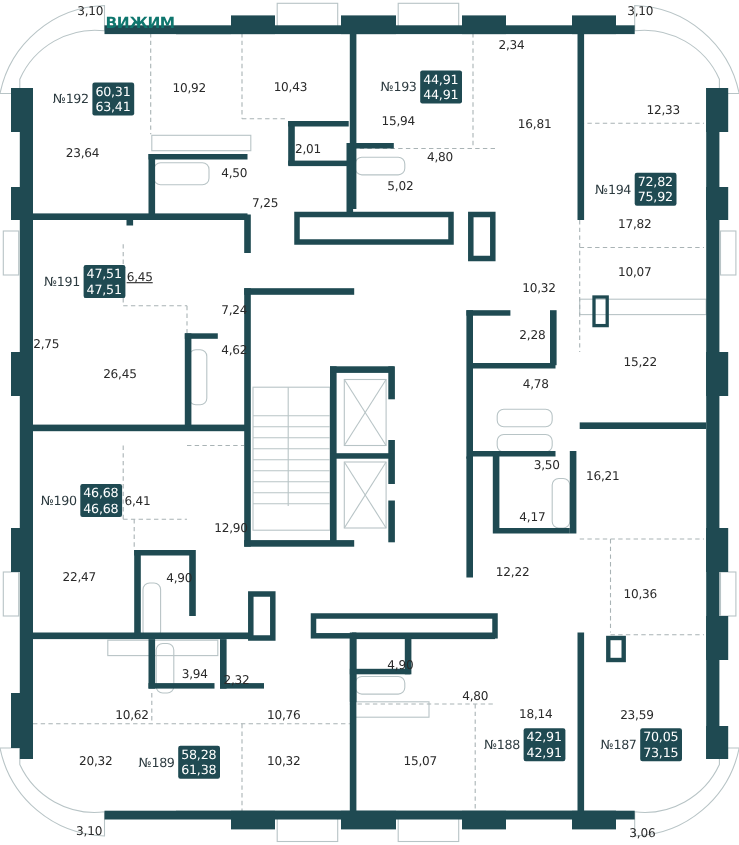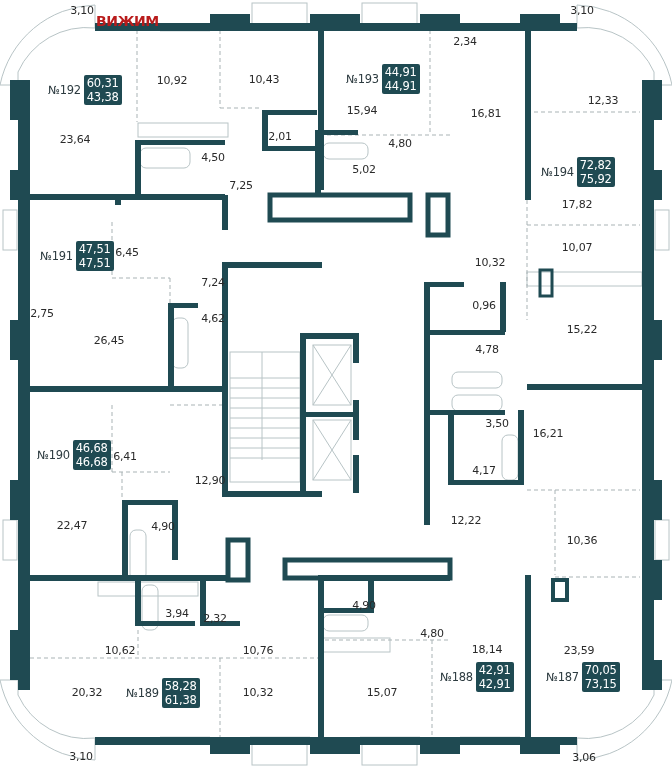--- a/index.html
+++ b/index.html
@@ -3,21 +3,21 @@
 <meta charset="utf-8">
 <style>
   html, body { margin:0; padding:0; background:#ffffff; }
   body { width:672px; height:768px; position:relative; overflow:hidden; font-family:"DejaVu Sans", sans-serif; }
   #plan { position:absolute; left:0; top:0; width:672px; height:768px; }
   .lbl { position:absolute; font-size:11px; color:#2a2a2a; transform:translate(-50%,-50%); white-space:nowrap; letter-spacing:-0.2px; }
   .apt { position:absolute; display:flex; align-items:center; transform:translate(0,-50%); }
   .apt-no { font-size:11.5px; color:#2d3b40; margin-right:3px; letter-spacing:-0.3px; }
   .apt-badge { background:#1f4a52; color:#ffffff; border-radius:2px; padding:1px 3px; font-size:11.5px; line-height:14px; text-align:center; letter-spacing:-0.2px; }
   .apt-badge span { display:block; }
-  .wm { position:absolute; left:96px; top:13px; font-size:14px; font-weight:bold; color:#b91c1c; letter-spacing:-0.5px; }
+  .wm { position:absolute; left:96px; top:13px; font-size:14px; font-weight:bold; color:#0f766e; letter-spacing:-0.5px; }
 </style>
 </head>
 <body>
 
 <svg id="plan" viewBox="0 0 672 768" xmlns="http://www.w3.org/2000/svg">
   <g fill="none" stroke="#b8c4c6" stroke-width="1">
 
     <path d="M0,85 A 100 100 0 0 1 95,5 L95,28 A 75 75 0 0 0 18,72 L18,85 Z"></path>
     <path d="M672,85 A 100 100 0 0 0 577,5 L577,28 A 75 75 0 0 1 654,72 L654,85 Z"></path>
     <path d="M0,680 A 100 100 0 0 0 95,760 L95,738 A 75 75 0 0 1 18,695 L18,680 Z"></path>
@@ -204,21 +204,21 @@
     <rect x="540" y="270" width="12" height="26" fill="none" stroke="#1f4a52" stroke-width="3"></rect>
   </g>
 </svg>
 
 <div class="wm">ВИЖИМ</div>
 
 <div class="apt" style="left:48px;top:90px;">
   <span class="apt-no">№192</span>
   <div class="apt-badge">
     <span>60,31</span>
-    <span>43,38</span>
+    <span>63,41</span>
   </div>
 </div>
 <div class="apt" style="left:346px;top:79px;">
   <span class="apt-no">№193</span>
   <div class="apt-badge">
     <span>44,91</span>
     <span>44,91</span>
   </div>
 </div>
 <div class="apt" style="left:541px;top:172px;">
@@ -274,25 +274,25 @@
     <div class="lbl" style="left: 241px; top: 185px;">7,25</div>
     <div class="lbl" style="left: 465px; top: 41px;">2,34</div>
     <div class="lbl" style="left: 362px; top: 110px;">15,94</div>
     <div class="lbl" style="left: 486px; top: 113px;">16,81</div>
     <div class="lbl" style="left: 400px; top: 143px;">4,80</div>
     <div class="lbl" style="left: 364px; top: 169px;">5,02</div>
     <div class="lbl" style="left: 582px; top: 10px;">3,10</div>
     <div class="lbl" style="left: 603px; top: 100px;">12,33</div>
     <div class="lbl" style="left: 577px; top: 204px;">17,82</div>
     <div class="lbl" style="left: 577px; top: 247px;">10,07</div>
-    <div class="lbl" style="left: 127px; top: 252px;">6,45</div>
+    <div class="lbl" style="left: 127px; top: 252px; text-decoration: underline;">6,45</div>
     <div class="lbl" style="left: 490px; top: 262px;">10,32</div>
     <div class="lbl" style="left: 213px; top: 282px;">7,24</div>
     <div class="lbl" style="left: 42px; top: 313px;">2,75</div>
-    <div class="lbl" style="left: 484px; top: 305px;">0,96</div>
+    <div class="lbl" style="left: 484px; top: 305px;">2,28</div>
     <div class="lbl" style="left: 213px; top: 318px;">4,62</div>
     <div class="lbl" style="left: 109px; top: 340px;">26,45</div>
     <div class="lbl" style="left: 582px; top: 329px; text-align: right;">15,22</div>
     <div class="lbl" style="left: 487px; top: 349px;">4,78</div>
     <div class="lbl" style="left: 497px; top: 423px;">3,50</div>
     <div class="lbl" style="left: 548px; top: 433px;">16,21</div>
     <div class="lbl" style="left: 125px; top: 456px;">6,41</div>
     <div class="lbl" style="left: 484px; top: 470px;">4,17</div>
     <div class="lbl" style="left: 210px; top: 480px;">12,90</div>
     <div class="lbl" style="left: 466px; top: 520px;">12,22</div>

